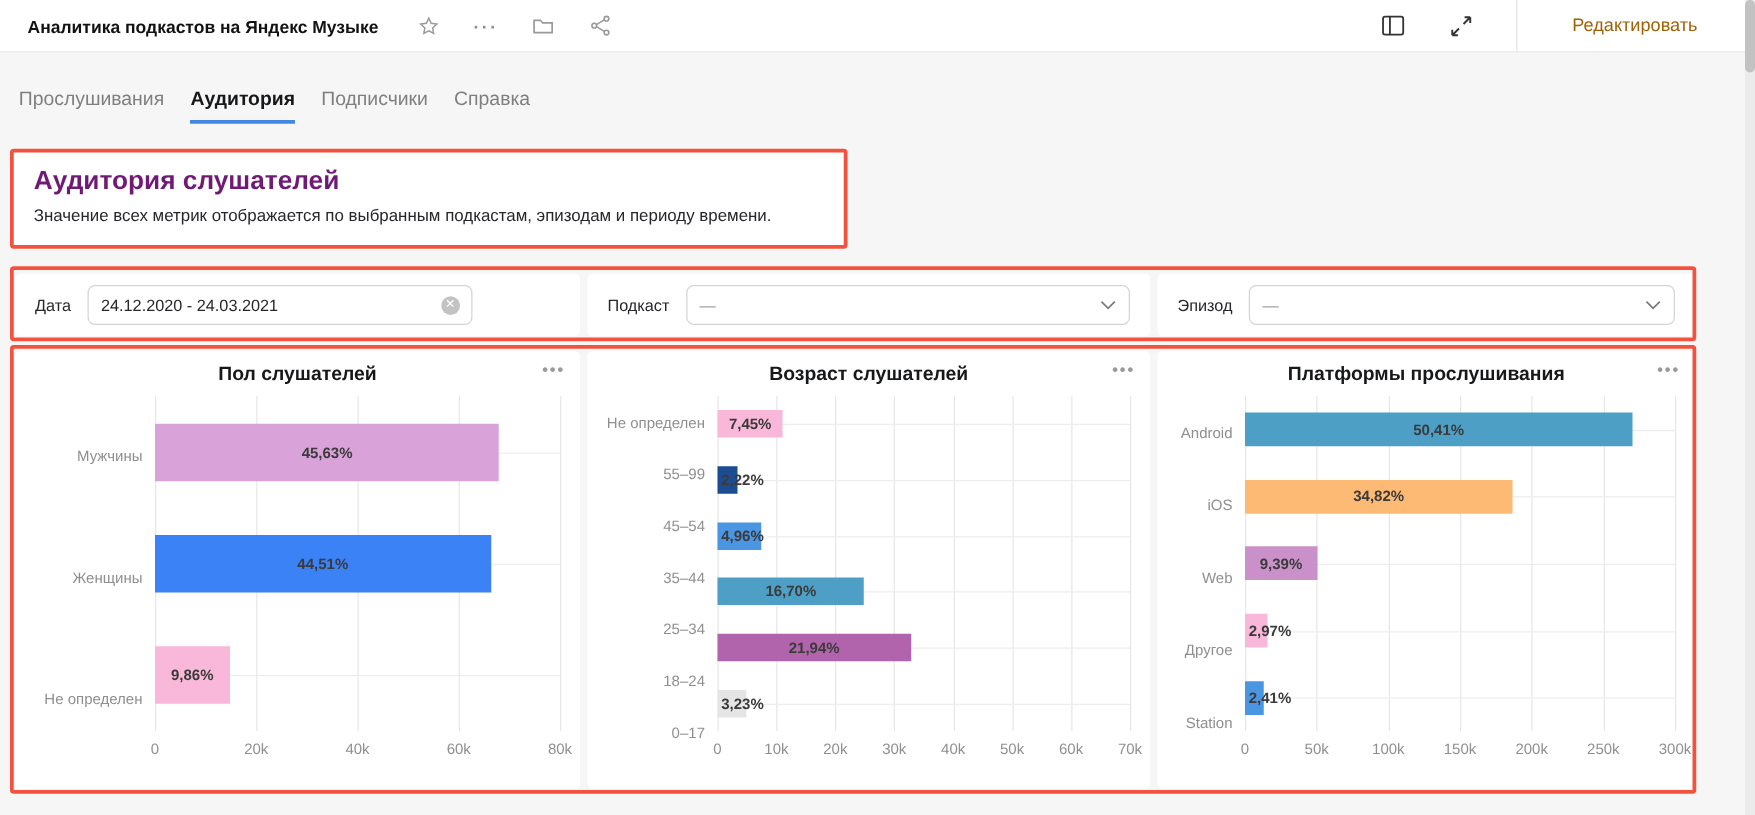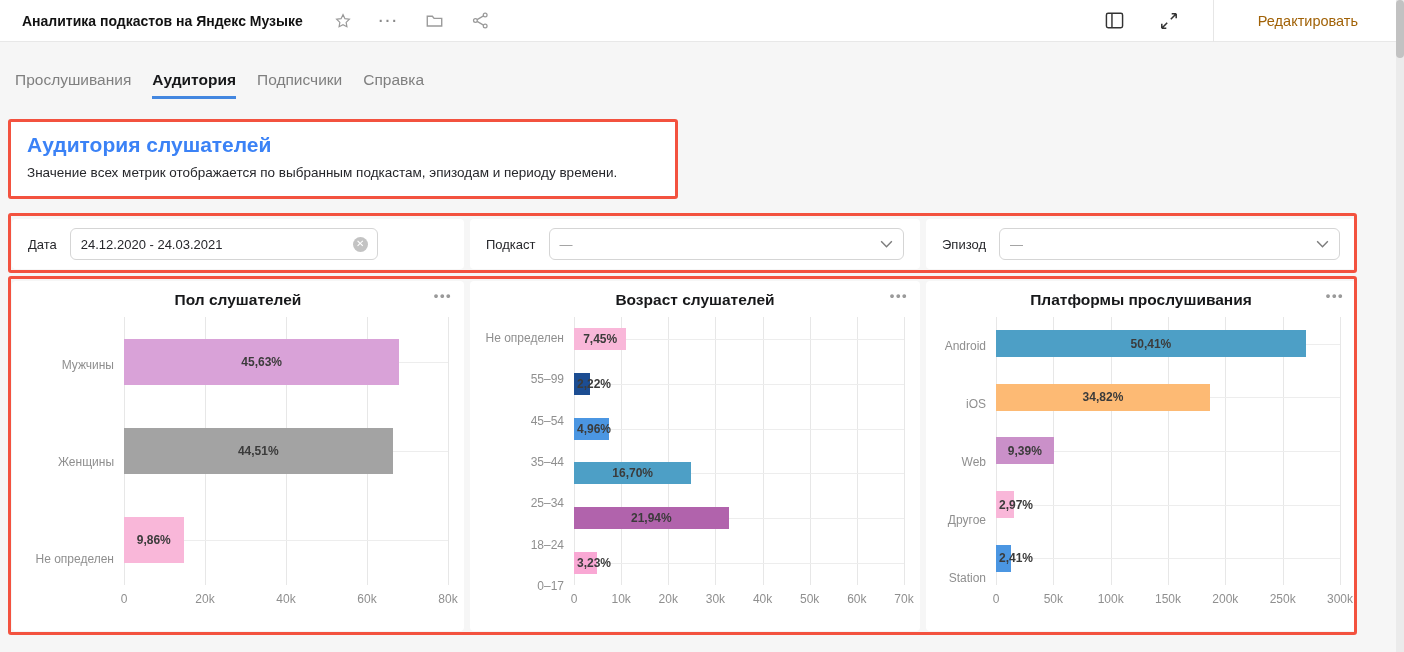--- a/index.html
+++ b/index.html
@@ -36,21 +36,21 @@
   
   .annotation { position:absolute; border:3px solid #f3523f; border-radius:3px; z-index:40; pointer-events:none; }
   .ann-1 { left:8px; top:119px; width:670px; height:80px; }
   .ann-2 { left:8px; top:213px; width:1349px; height:60px; }
   .ann-3 { left:8px; top:276px; width:1349px; height:359px; }
   
   .intro {
     position:absolute; left:11px; top:122px; width:664px; height:74px;
     background:#fff; padding:11px 16px;
   }
-  .intro-title { font-size:21px; font-weight:bold; color:#3b82f6; }
+  .intro-title { font-size:21px; font-weight:bold; color:#701a75; }
   .intro-sub { font-size:13.5px; color:#26272b; margin-top:8px; }
   
   .filter-card {
     position:absolute; top:219px; height:50px; background:#fff; border-radius:4px;
     display:flex; align-items:center;
   }
   .f-label { font-size:13px; color:#26272b; margin-left:16px; white-space:nowrap; }
   .date-input {
     margin-left:13px; width:308px; height:32px; border:1px solid #d5d5d5; border-radius:6px;
     display:flex; align-items:center; background:#fff; cursor:text;
@@ -195,21 +195,21 @@
           <div class="vline" style="left: 50%;"></div>
           <div class="vline" style="left: 75%;"></div>
           <div class="vline" style="left: 100%;"></div>
           <div class="rows">
             <div class="row">
               <div class="bar" style="width: 85%; background: rgb(217, 162, 216);">
                 <span class="bar-label">45,63%</span>
               </div>
             </div>
             <div class="row">
-              <div class="bar" style="width: 82.875%; background: #a3a3a3;">
+              <div class="bar" style="width: 82.875%; background: #3b82f6;">
                 <span class="bar-label">44,51%</span>
               </div>
             </div>
             <div class="row">
               <div class="bar" style="width: 18.375%; background: rgb(249, 183, 217);">
                 <span class="bar-label">9,86%</span>
               </div>
             </div>
           </div>
         </div>
@@ -267,21 +267,21 @@
               <div class="bar" style="width: 35.5714%; background: rgb(77, 159, 198);">
                 <span class="bar-label">16,70%</span>
               </div>
             </div>
             <div class="row">
               <div class="bar" style="width: 46.8571%; background: rgb(177, 99, 172);">
                 <span class="bar-label">21,94%</span>
               </div>
             </div>
             <div class="row">
-              <div class="bar" style="width: 6.85714%; background: #f9a8d4;">
+              <div class="bar" style="width: 6.85714%; background: #e5e5e5;">
                 <span class="bar-label outside">3,23%</span>
               </div>
             </div>
           </div>
         </div>
       <div class="axis">
           <span class="tick" style="left: 0%;">0</span>
           <span class="tick" style="left: 14.2857%;">10k</span>
           <span class="tick" style="left: 28.5714%;">20k</span>
           <span class="tick" style="left: 42.8571%;">30k</span>

